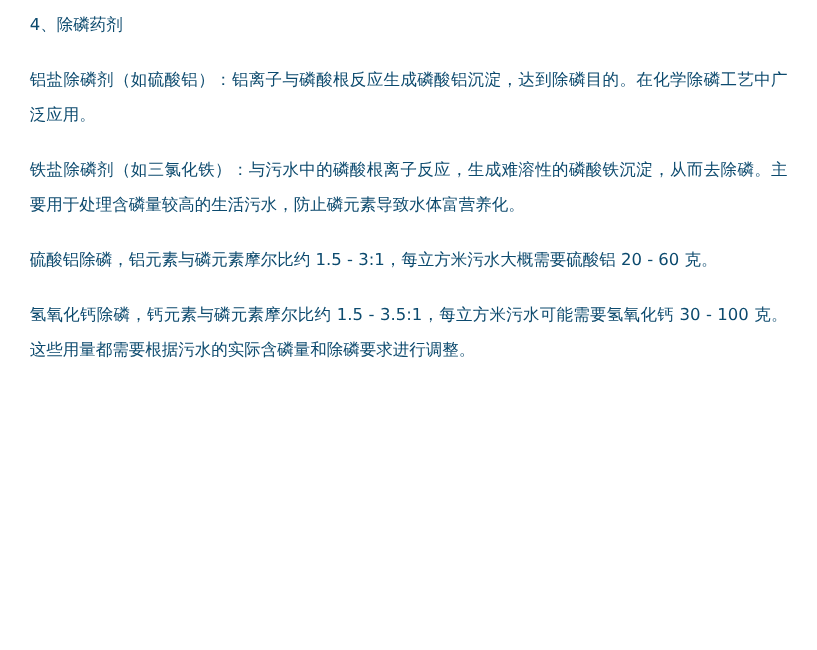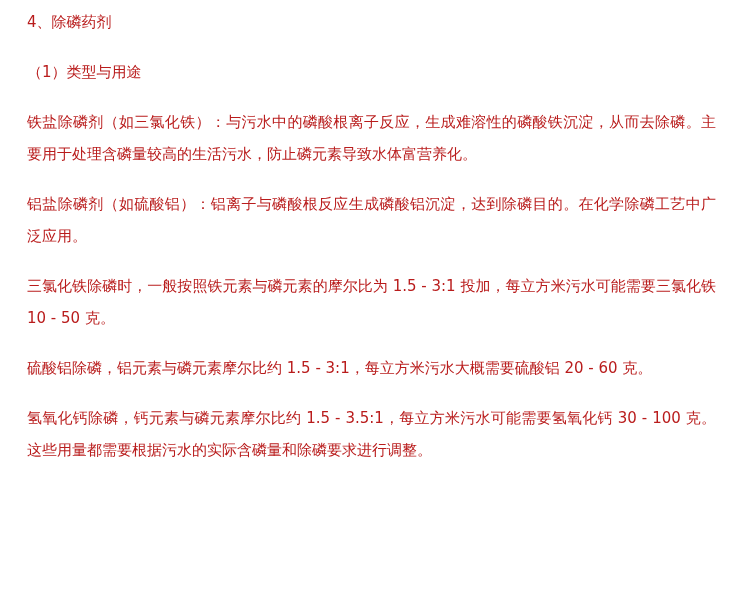--- a/index.html
+++ b/index.html
@@ -19,41 +19,39 @@
     color: #000000;
     font-family: "DejaVu Sans", "Liberation Sans", sans-serif;
   }
   .doc-title,
   .section-heading,
   .paragraph {
     font-size: 15px;
     font-weight: normal;
     line-height: 32px;
     margin: 0 0 18px 0;
-    color: #b91c1c;
+    color: #0c4a6e;
   }
   .paragraph {
     text-align: justify;
     text-justify: inter-ideograph;
   }
 </style>
 </head>
 <body>
 
 <div class="page">
 
   <p class="doc-title">4、除磷药剂</p>
 
-  <p class="section-heading">（1）类型与用途</p>
+
+  <p class="paragraph">铝盐除磷剂（如硫酸铝）：铝离子与磷酸根反应生成磷酸铝沉淀，达到除磷目的。在化学除磷工艺中广泛应用。</p>
 
   <p class="paragraph">铁盐除磷剂（如三氯化铁）：与污水中的磷酸根离子反应，生成难溶性的磷酸铁沉淀，从而去除磷。主要用于处理含磷量较高的生活污水，防止磷元素导致水体富营养化。</p>
 
-  <p class="paragraph">铝盐除磷剂（如硫酸铝）：铝离子与磷酸根反应生成磷酸铝沉淀，达到除磷目的。在化学除磷工艺中广泛应用。</p>
 
 
-
-  <p class="paragraph">三氯化铁除磷时，一般按照铁元素与磷元素的摩尔比为 1.5 - 3:1 投加，每立方米污水可能需要三氯化铁 10 - 50 克。</p>
 
   <p class="paragraph">硫酸铝除磷，铝元素与磷元素摩尔比约 1.5 - 3:1，每立方米污水大概需要硫酸铝 20 - 60 克。</p>
 
   <p class="paragraph">氢氧化钙除磷，钙元素与磷元素摩尔比约 1.5 - 3.5:1，每立方米污水可能需要氢氧化钙 30 - 100 克。这些用量都需要根据污水的实际含磷量和除磷要求进行调整。</p>
 
 </div>
 
 </body></html>

